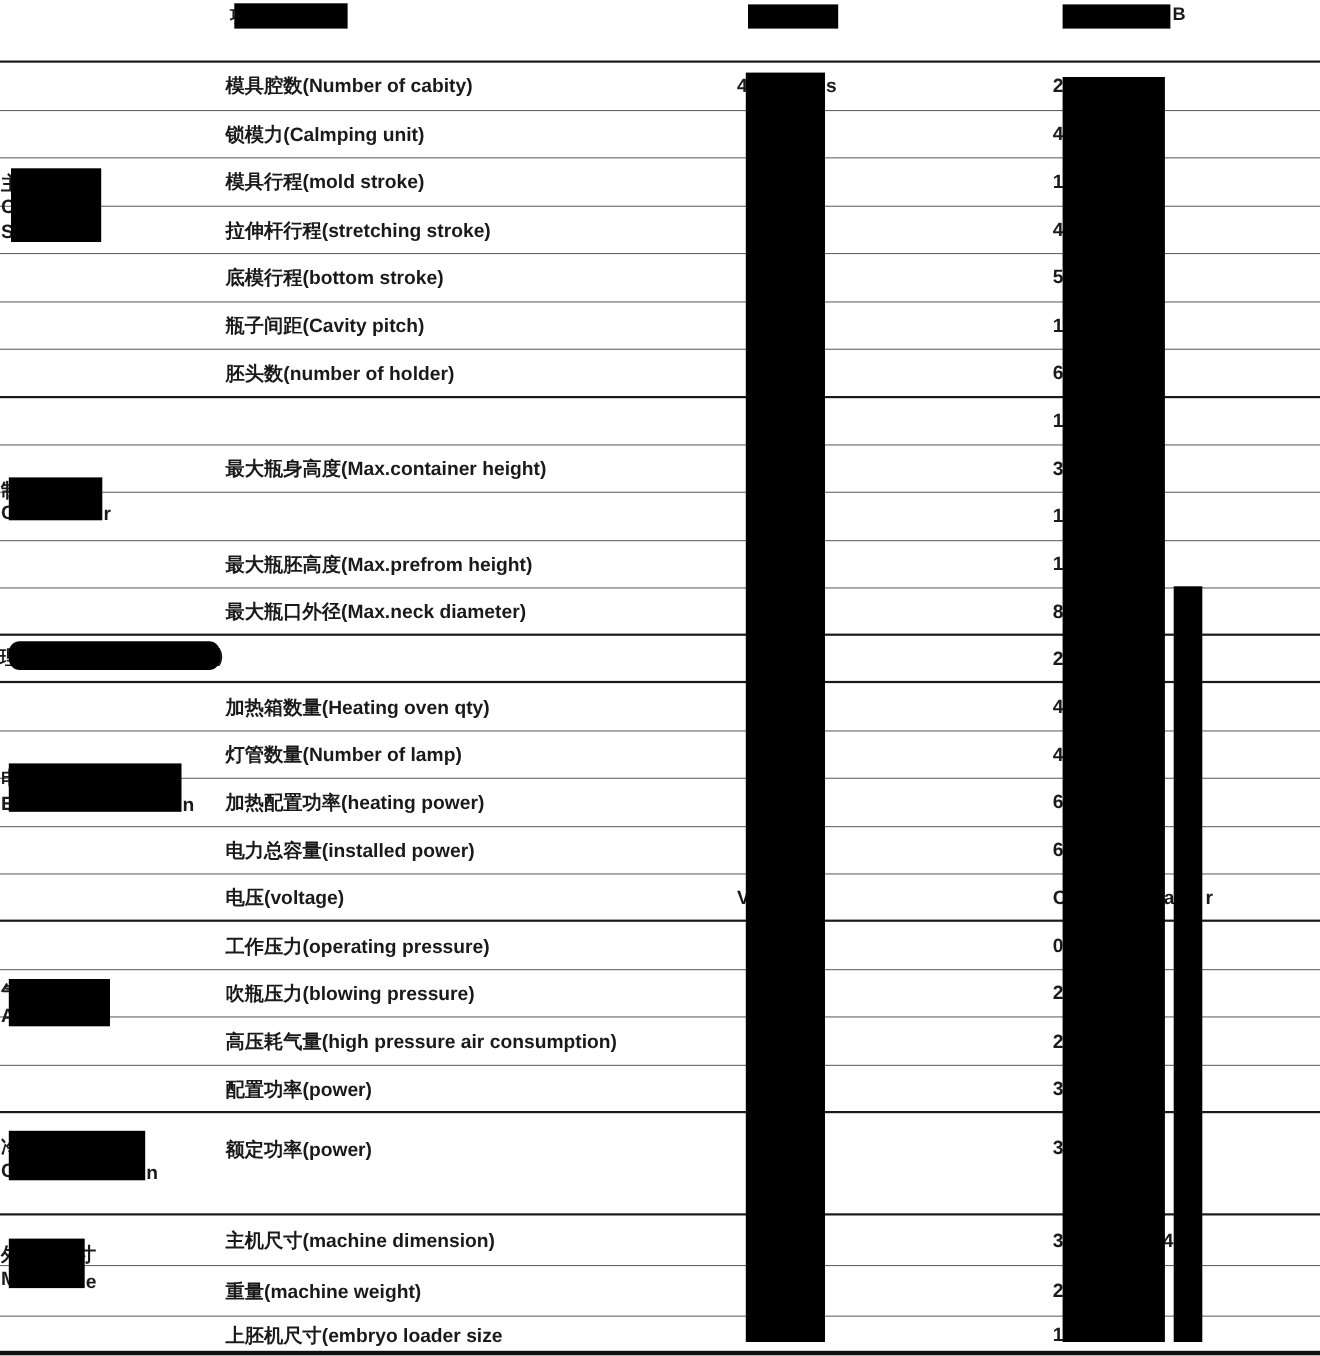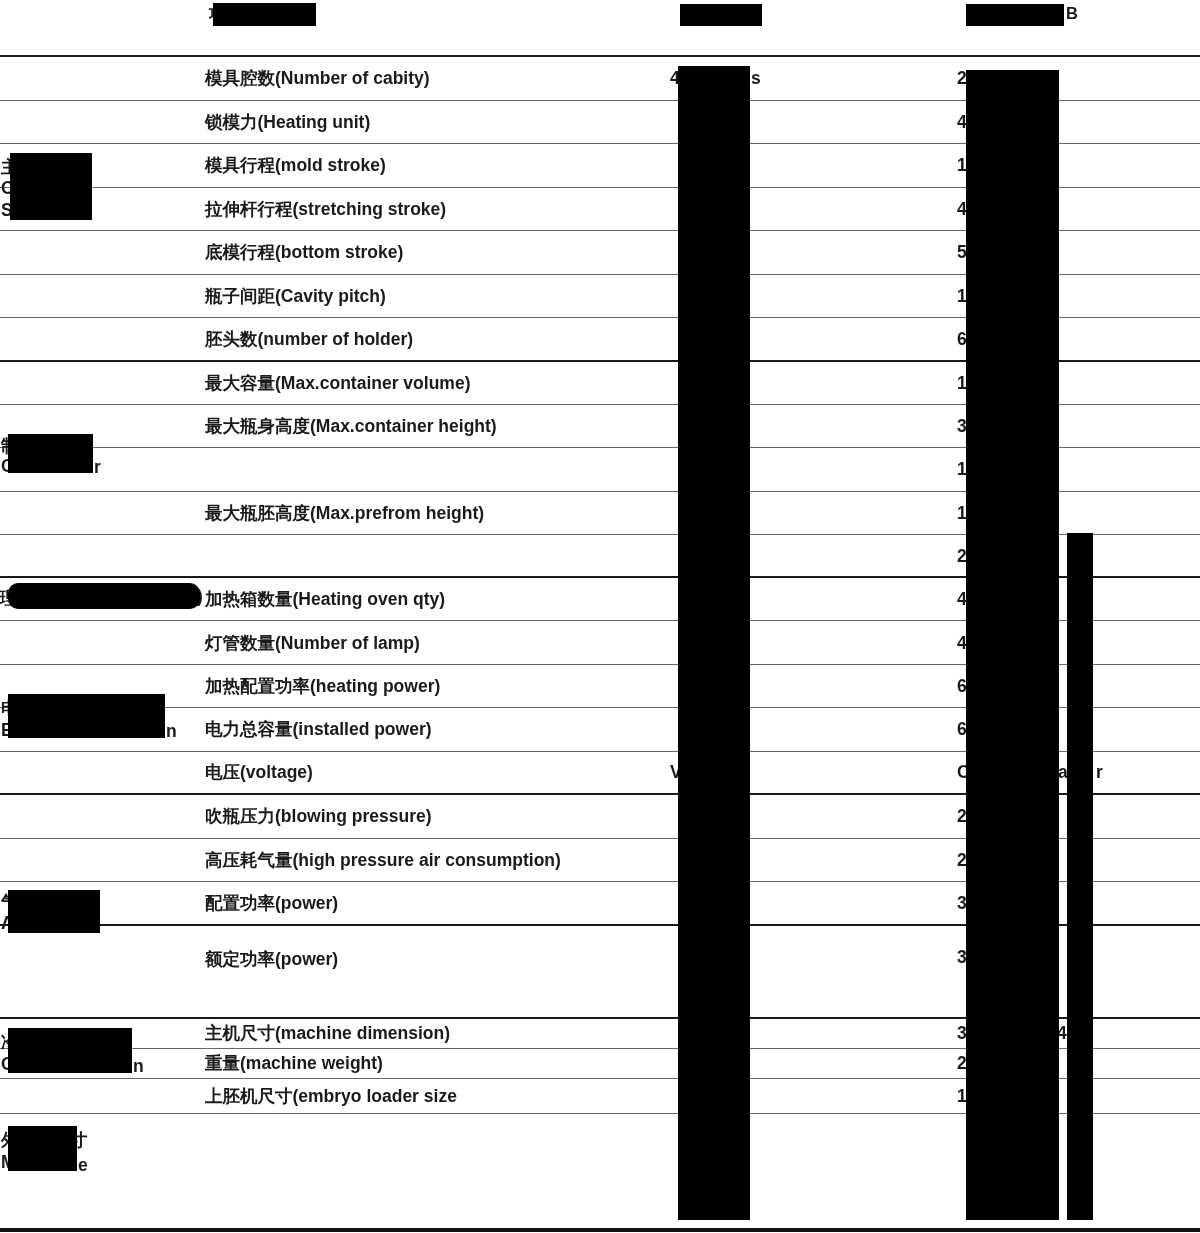--- a/index.html
+++ b/index.html
@@ -1,21 +1,21 @@
 <!DOCTYPE html>
 <html><head>
 <meta charset="utf-8">
 <style>
   html,body{margin:0;padding:0;background:#fff;}
   .page{position:relative;width:1200px;height:1233px;background:#ffffff;overflow:hidden;
         font-family:"Liberation Sans",sans-serif;font-weight:700;color:#1a1a1a;}
   .rows{position:absolute;top:55px;left:0;width:1200px;border-top:2.5px solid #1a1a1a;}
   .r{position:relative;box-sizing:border-box;border-bottom:1px solid #666;}
   .hv{border-bottom:2.5px solid #1a1a1a;}
-  .ha{height:43.5px}.hb{height:43.4px}.hc{height:43px}.ht{height:93px}.hd{height:30px}.he{height:35px}
+  .ha{height:43.5px}.hb{height:43.4px}.hc{height:43px}.ht{height:93px}.hd{height:46px}.he{height:35px}
   .lab{position:absolute;left:205px;top:50%;transform:translateY(-50%);
        font-size:17.5px;white-space:nowrap;}
   .v3{position:absolute;left:957px;top:50%;transform:translateY(-50%);font-size:17.5px;}
   .fx{position:absolute;font-size:17.5px;white-space:nowrap;}
   .ttop .lab,.ttop .v3{top:21px;transform:none;}
   .frag{position:absolute;font-size:17.5px;z-index:1;white-space:nowrap;}
   .bar{position:absolute;background:#000;z-index:5;}
   .rbar{position:absolute;background:#000;z-index:5;border-radius:10px;}
   .hfrag{position:absolute;font-size:16.5px;z-index:1;}
   .bottomline{position:absolute;left:0;width:1200px;height:4px;background:#111;z-index:6;}
@@ -32,21 +32,21 @@
   <span class="hfrag" style="left:1066px;top:4px;z-index:6;">B</span>
 
   <div class="rows">
     <div class="r ha">
         <span class="lab">模具腔数(Number of cabity)</span>
         <span class="fx" style="left:670px;top:50%;transform:translateY(-50%);">4</span>
         <span class="fx" style="left:751px;top:50%;transform:translateY(-50%);">s</span>
         <span class="v3">2</span>
       </div>
     <div class="r ha">
-        <span class="lab">锁模力(Heating unit)</span>
+        <span class="lab">锁模力(Calmping unit)</span>
         <span class="v3">4</span>
       </div>
     <div class="r ha">
         <span class="lab">模具行程(mold stroke)</span>
         <span class="v3">1</span>
       </div>
     <div class="r ha">
         <span class="lab">拉伸杆行程(stretching stroke)</span>
         <span class="v3">4</span>
       </div>
@@ -57,33 +57,36 @@
     <div class="r ha">
         <span class="lab">瓶子间距(Cavity pitch)</span>
         <span class="v3">1</span>
       </div>
     <div class="r ha hv">
         <span class="lab">胚头数(number of holder)</span>
         <span class="v3">6</span>
       </div>
 
     <div class="r hb">
-        <span class="lab">最大容量(Max.container volume)</span>
         <span class="v3">1</span>
       </div>
     <div class="r hb">
         <span class="lab">最大瓶身高度(Max.container height)</span>
         <span class="v3">3</span>
       </div>
     <div class="r hb">
         <span class="v3">1</span>
       </div>
     <div class="r hb">
         <span class="lab">最大瓶胚高度(Max.prefrom height)</span>
         <span class="v3">1</span>
+      </div>
+    <div class="r hb hv">
+        <span class="lab">最大瓶口外径(Max.neck diameter)</span>
+        <span class="v3">8</span>
       </div>
 
     <div class="r hc hv">
         <span class="v3">2</span>
       </div>
 
     <div class="r hb">
         <span class="lab">加热箱数量(Heating oven qty)</span>
         <span class="v3">4</span>
       </div>
@@ -100,20 +103,24 @@
         <span class="v3">6</span>
       </div>
     <div class="r hb hv">
         <span class="lab">电压(voltage)</span>
         <span class="fx" style="left:670px;top:50%;transform:translateY(-50%);">V</span>
         <span class="v3">C</span>
         <span class="fx" style="left:1058px;top:50%;transform:translateY(-50%);">a</span>
         <span class="fx" style="left:1096px;top:50%;transform:translateY(-50%);">r</span>
       </div>
 
+    <div class="r ha">
+        <span class="lab">工作压力(operating pressure)</span>
+        <span class="v3">0</span>
+      </div>
     <div class="r ha">
         <span class="lab">吹瓶压力(blowing pressure)</span>
         <span class="v3">2</span>
       </div>
     <div class="r ha">
         <span class="lab">高压耗气量(high pressure air consumption)</span>
         <span class="v3">2</span>
       </div>
     <div class="r ha hv">
         <span class="lab">配置功率(power)</span>

